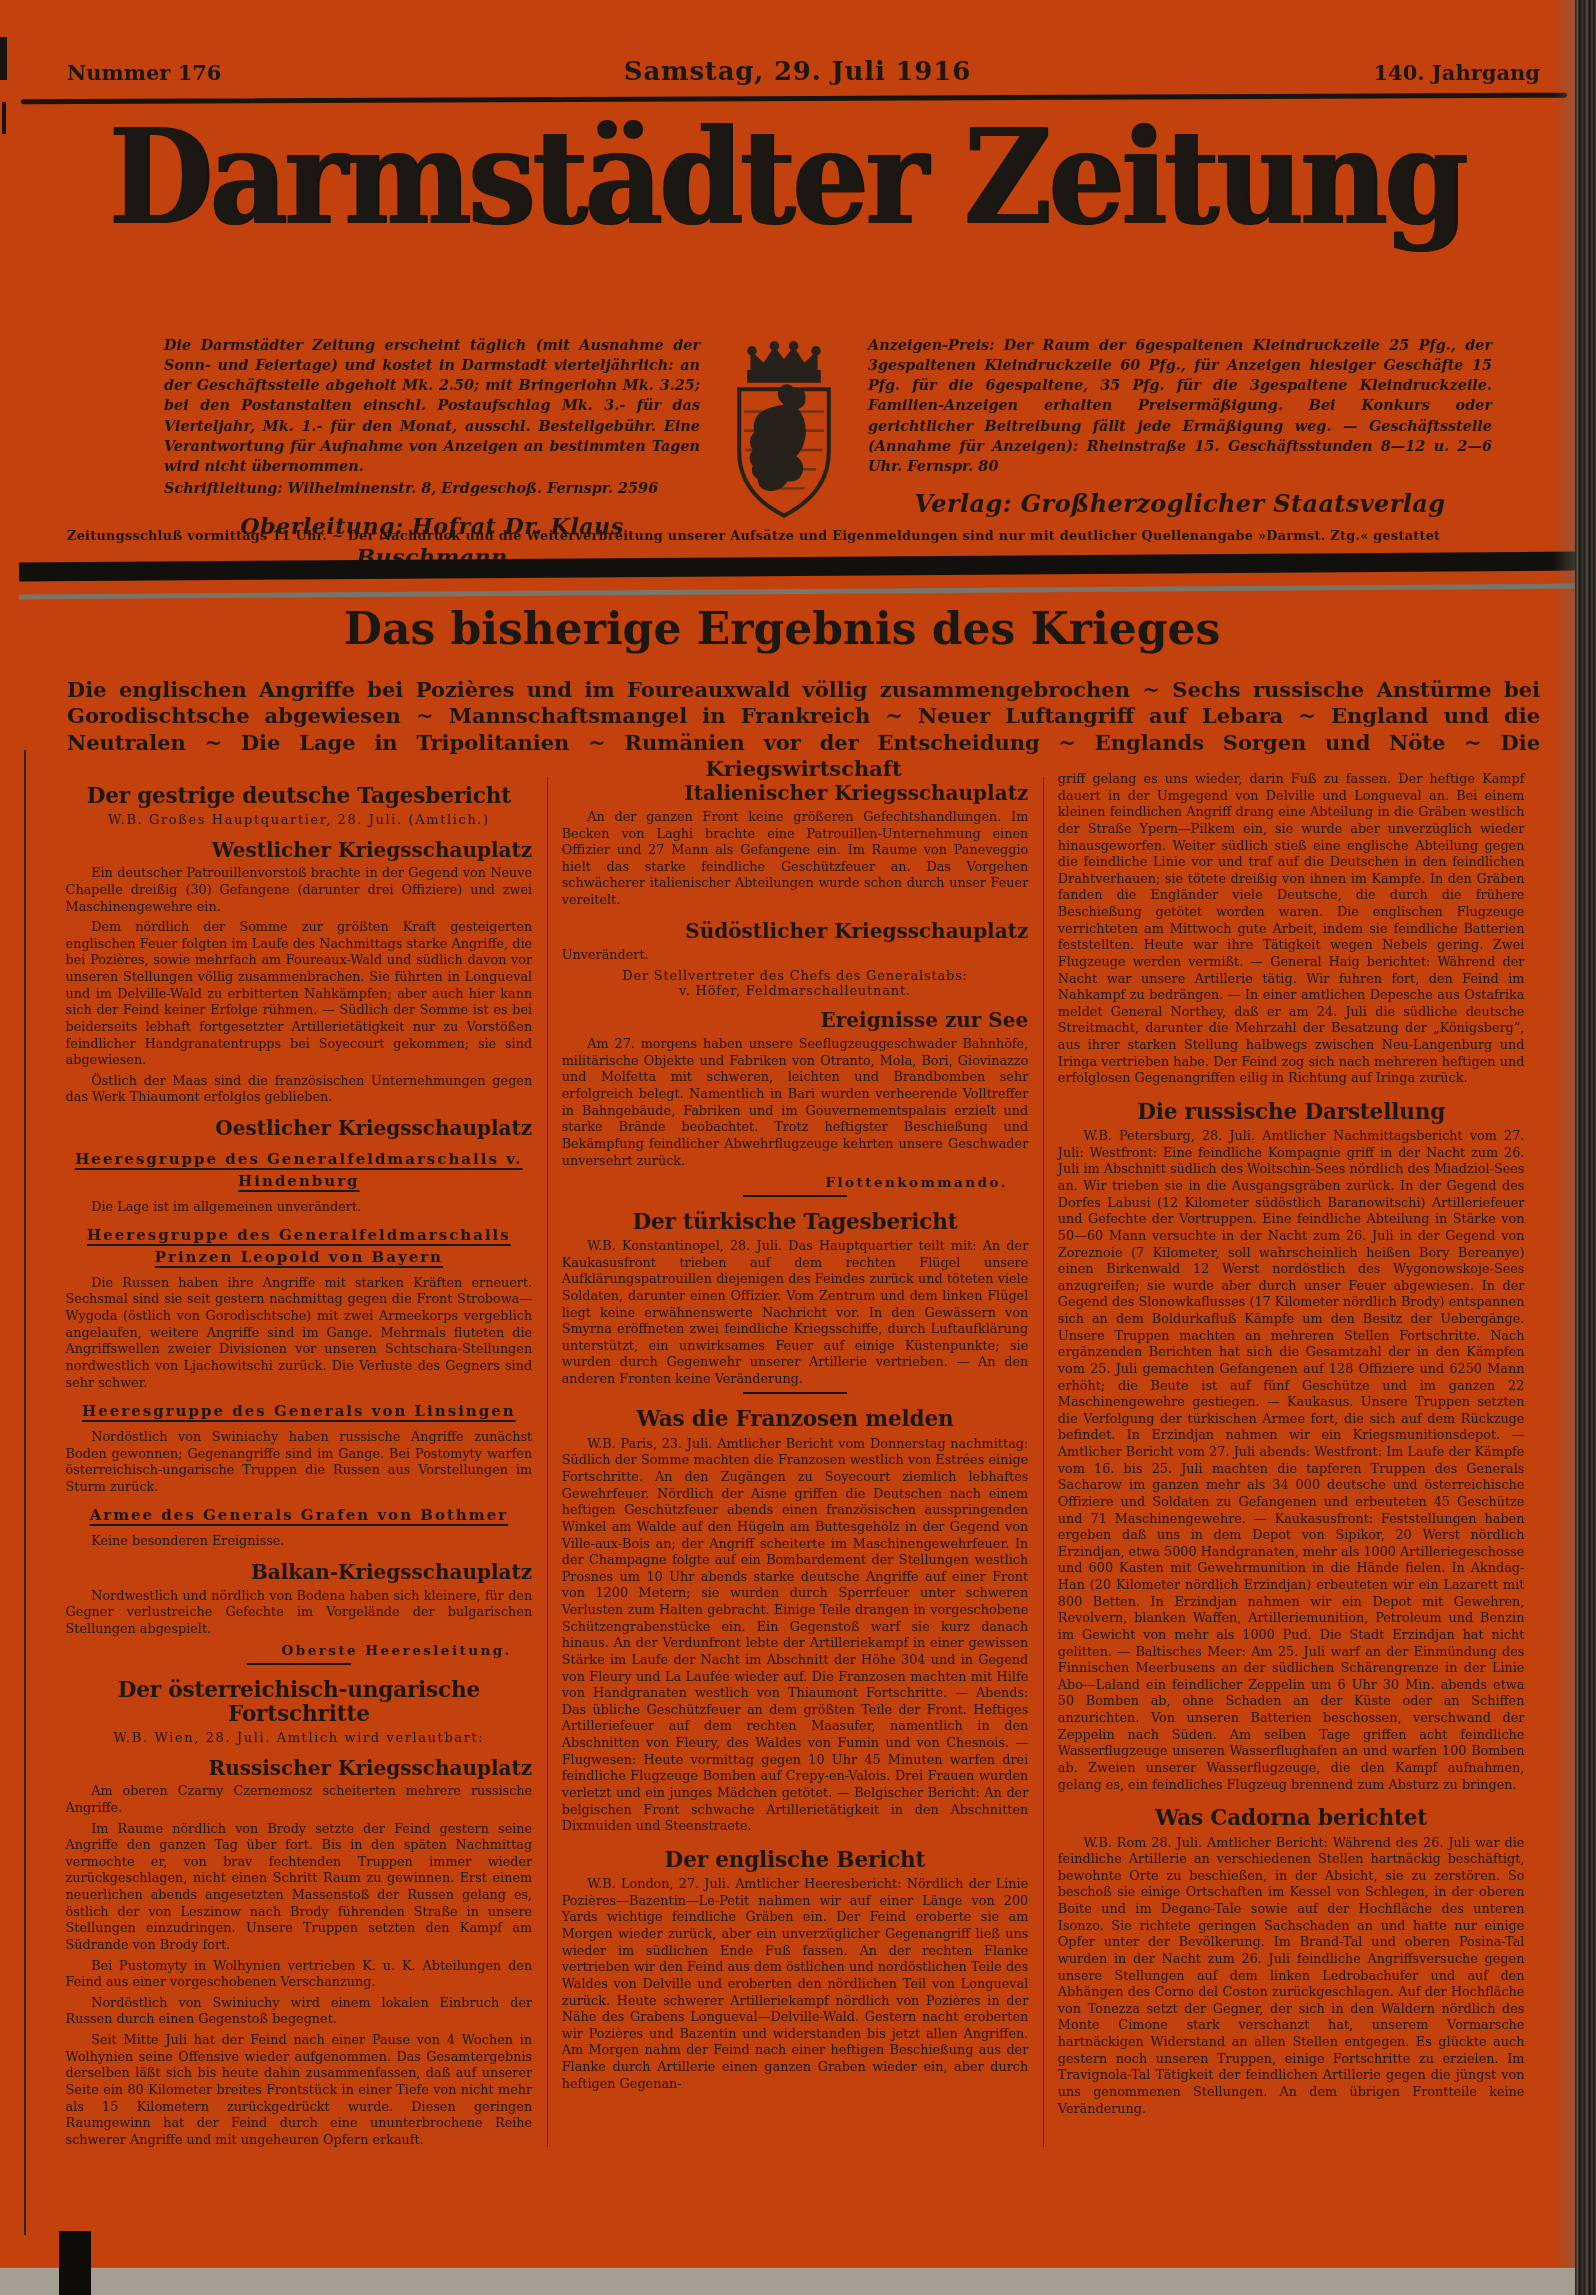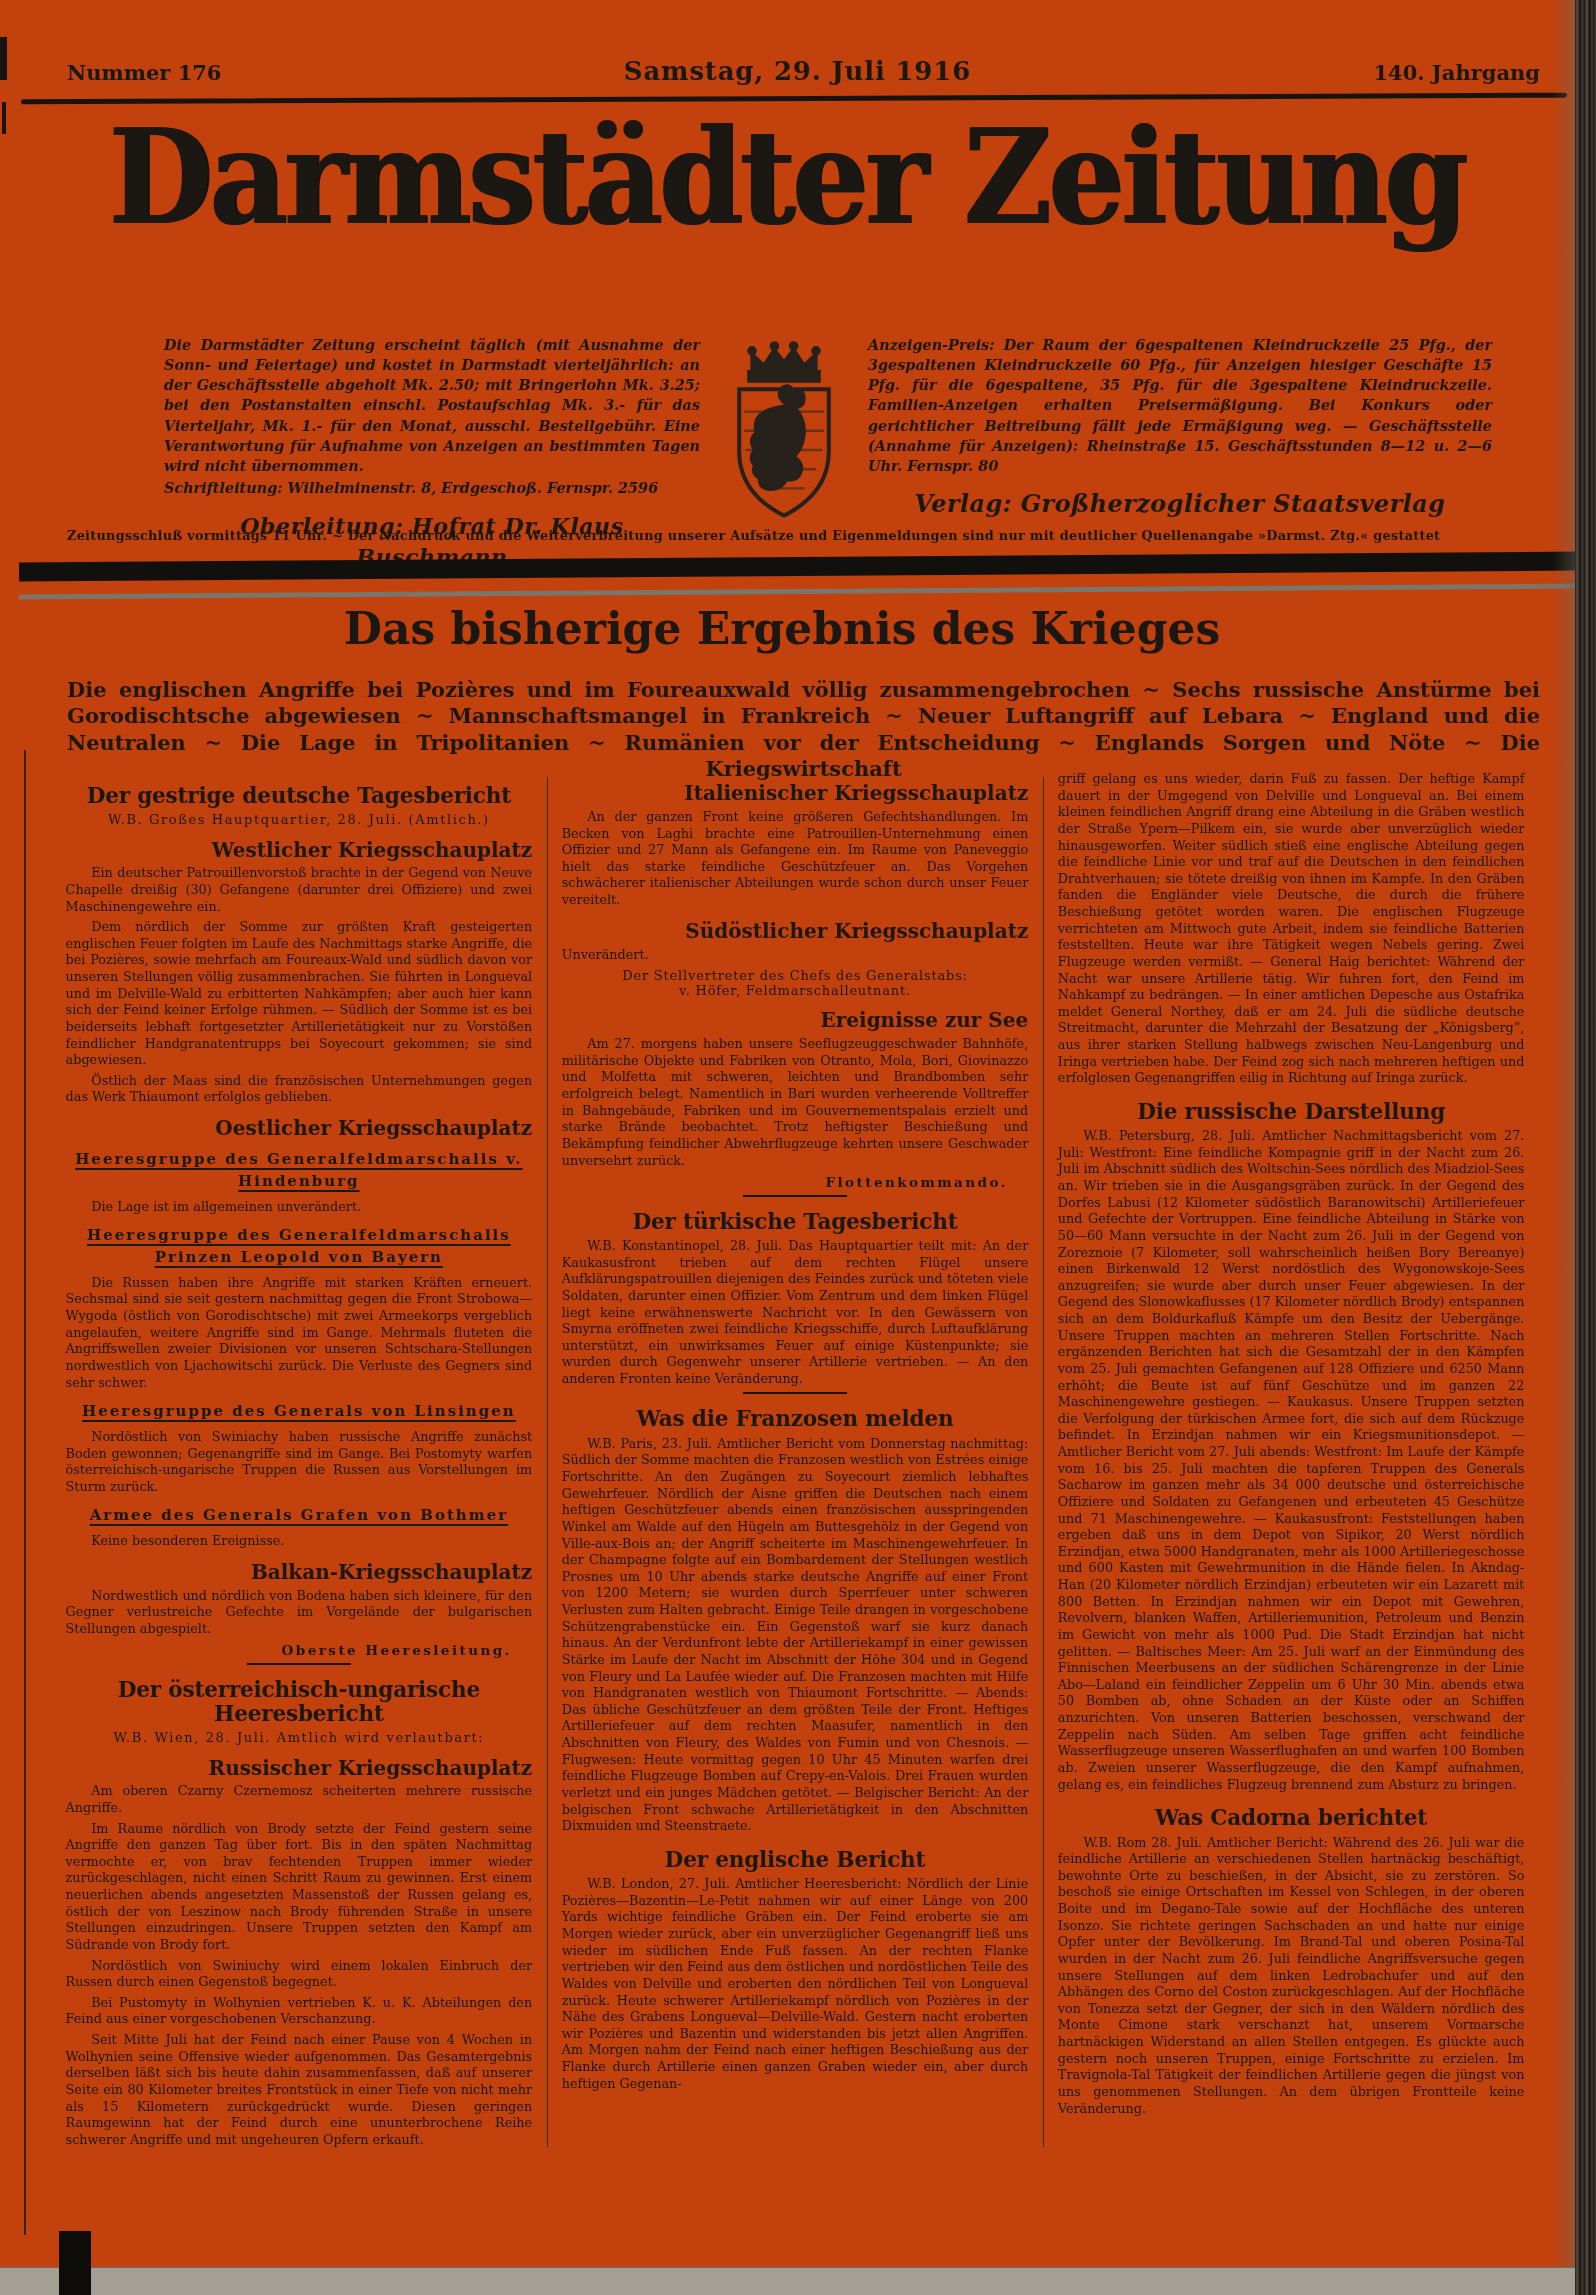--- a/index.html
+++ b/index.html
@@ -127,27 +127,27 @@
         <div class="blk blk-h4">Heeresgruppe des Generalfeldmarschalls Prinzen Leopold von Bayern</div>
         <div class="blk blk-p">Die Russen haben ihre Angriffe mit starken Kräften erneuert. Sechsmal sind sie seit gestern nachmittag gegen die Front Strobowa—Wygoda (östlich von Gorodischtsche) mit zwei Armeekorps vergeblich angelaufen, weitere Angriffe sind im Gange. Mehrmals fluteten die Angriffswellen zweier Divisionen vor unseren Schtschara-Stellungen nordwestlich von Ljachowitschi zurück. Die Verluste des Gegners sind sehr schwer.</div>
         <div class="blk blk-h4">Heeresgruppe des Generals von Linsingen</div>
         <div class="blk blk-p">Nordöstlich von Swiniachy haben russische Angriffe zunächst Boden gewonnen; Gegenangriffe sind im Gange. Bei Postomyty warfen österreichisch-ungarische Truppen die Russen aus Vorstellungen im Sturm zurück.</div>
         <div class="blk blk-h4">Armee des Generals Grafen von Bothmer</div>
         <div class="blk blk-p">Keine besonderen Ereignisse.</div>
         <div class="blk blk-h3">Balkan-Kriegsschauplatz</div>
         <div class="blk blk-p">Nordwestlich und nördlich von Bodena haben sich kleinere, für den Gegner verlustreiche Gefechte im Vorgelände der bulgarischen Stellungen abgespielt.</div>
         <div class="blk blk-sig">Oberste Heeresleitung.</div>
         <div class="blk blk-rule"></div>
-        <div class="blk blk-h2">Der österreichisch-ungarische Heeresbericht</div>
+        <div class="blk blk-h2">Der österreichisch-ungarische Fortschritte</div>
         <div class="blk blk-dateline">W.B. Wien, 28. Juli. Amtlich wird verlautbart:</div>
         <div class="blk blk-h3">Russischer Kriegsschauplatz</div>
         <div class="blk blk-p">Am oberen Czarny Czernemosz scheiterten mehrere russische Angriffe.</div>
         <div class="blk blk-p">Im Raume nördlich von Brody setzte der Feind gestern seine Angriffe den ganzen Tag über fort. Bis in den späten Nachmittag vermochte er, von brav fechtenden Truppen immer wieder zurückgeschlagen, nicht einen Schritt Raum zu gewinnen. Erst einem neuerlichen abends angesetzten Massenstoß der Russen gelang es, östlich der von Leszinow nach Brody führenden Straße in unsere Stellungen einzudringen. Unsere Truppen setzten den Kampf am Südrande von Brody fort.</div>
+        <div class="blk blk-p">Bei Pustomyty in Wolhynien vertrieben K. u. K. Abteilungen den Feind aus einer vorgeschobenen Verschanzung.</div>
         <div class="blk blk-p">Nordöstlich von Swiniuchy wird einem lokalen Einbruch der Russen durch einen Gegenstoß begegnet.</div>
-        <div class="blk blk-p">Bei Pustomyty in Wolhynien vertrieben K. u. K. Abteilungen den Feind aus einer vorgeschobenen Verschanzung.</div>
         <div class="blk blk-p">Seit Mitte Juli hat der Feind nach einer Pause von 4 Wochen in Wolhynien seine Offensive wieder aufgenommen. Das Gesamtergebnis derselben läßt sich bis heute dahin zusammenfassen, daß auf unserer Seite ein 80 Kilometer breites Frontstück in einer Tiefe von nicht mehr als 15 Kilometern zurückgedrückt wurde. Diesen geringen Raumgewinn hat der Feind durch eine ununterbrochene Reihe schwerer Angriffe und mit ungeheuren Opfern erkauft.</div>
       </div>
     <div class="vdiv"></div>
     <div class="col">
         <div class="blk blk-h3">Italienischer Kriegsschauplatz</div>
         <div class="blk blk-p">An der ganzen Front keine größeren Gefechtshandlungen. Im Becken von Laghi brachte eine Patrouillen-Unternehmung einen Offizier und 27 Mann als Gefangene ein. Im Raume von Paneveggio hielt das starke feindliche Geschützfeuer an. Das Vorgehen schwächerer italienischer Abteilungen wurde schon durch unser Feuer vereitelt.</div>
         <div class="blk blk-h3">Südöstlicher Kriegsschauplatz</div>
         <div class="blk blk-p0">Unverändert.</div>
         <div class="blk blk-center">Der Stellvertreter des Chefs des Generalstabs:
 v. Höfer, Feldmarschalleutnant.</div>

